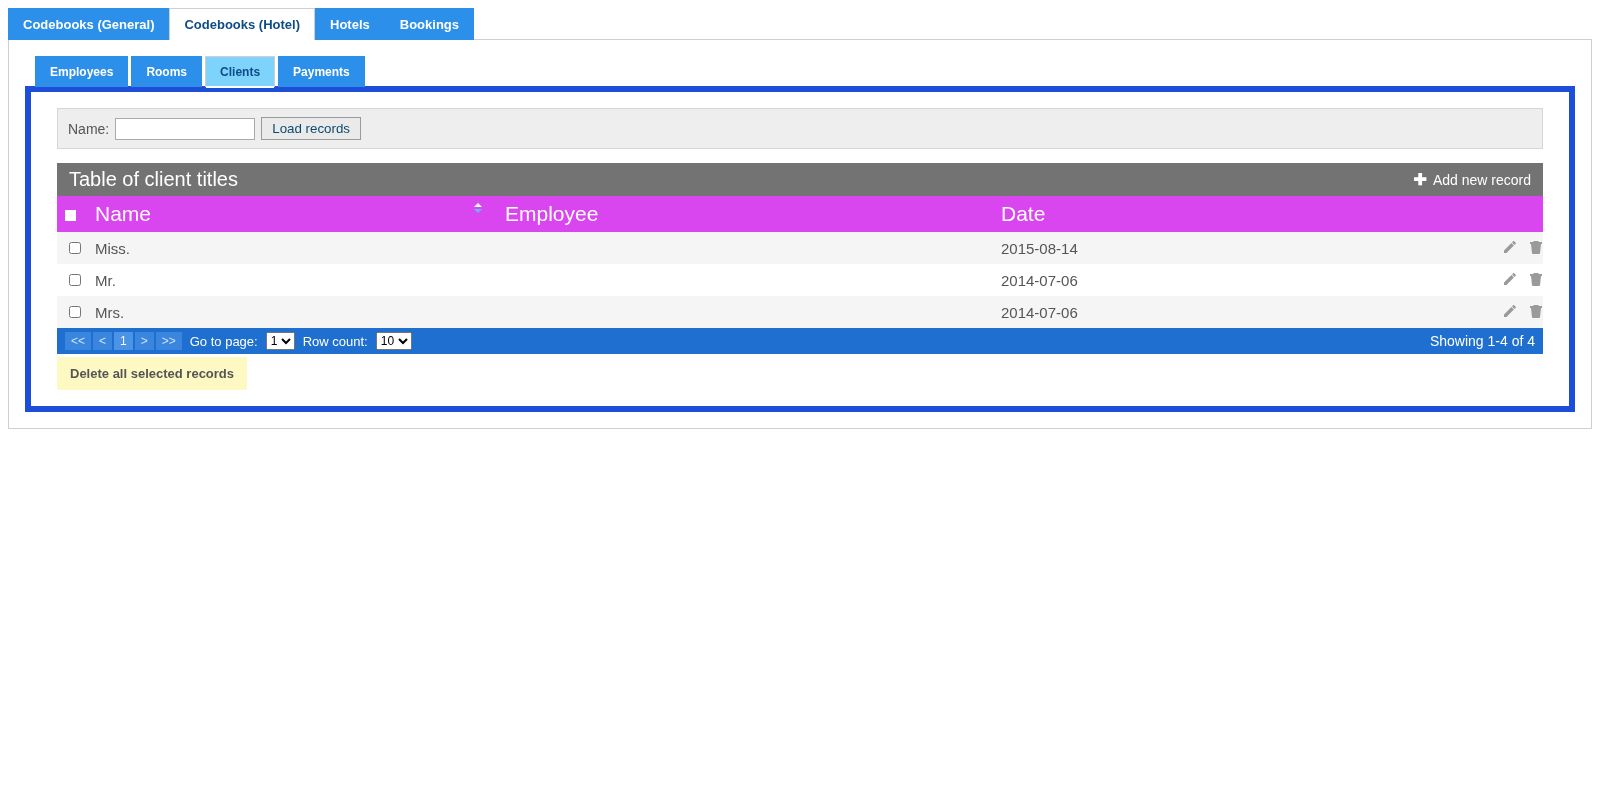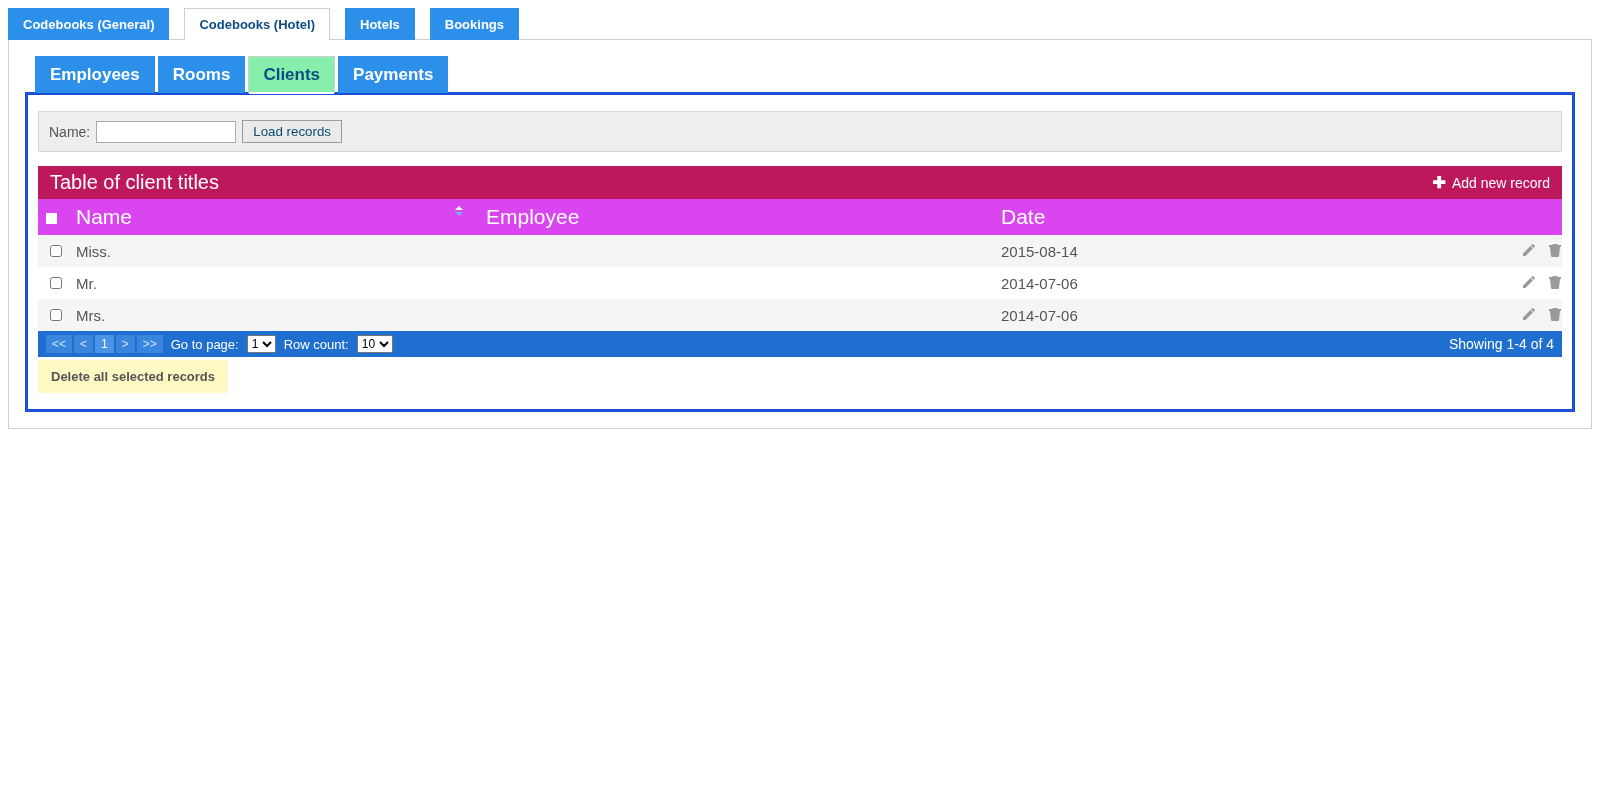--- a/index.html
+++ b/index.html
@@ -6,21 +6,21 @@
   body {
     margin: 0;
     padding: 8px;
     font-family: "Segoe UI", Tahoma, Arial, sans-serif;
     font-size: 14px;
     background: #fff;
     color: #333;
   }
   .main-tabs {
     display: flex;
-    gap: 15px;
+    gap: 0;
   }
   .main-tab {
     background: #2c8fea;
     color: #fff;
     font-weight: 700;
     padding: 8px 14px;
     border: 1px solid #2c8fea;
     border-bottom: none;
     font-size: 13px;
     cursor: pointer;
@@ -50,40 +50,40 @@
     gap: 3px;
     margin-left: 10px;
   }
   .sub-tab {
     background: #2c8fea;
     color: #fff;
     font-weight: 700;
     padding: 8px 14px;
     border: 1px solid #2c8fea;
     border-bottom: none;
-    font-size: 17px;
+    font-size: 12px;
     cursor: pointer;
     position: relative;
   }
   .sub-tab.active {
-    background: #86efac;
+    background: #7dd3fc;
     color: #0e4c85;
     border-color: #cfcfcf;
     z-index: 5;
   }
   .sub-tab.active::after {
     content: "";
     position: absolute;
     left: 0; right: 0; bottom: -1px;
     height: 2px;
     background: #fff;
   }
   .inner-panel {
-    border: 3px solid #1d4ed8;
-    padding: 16px 10px;
+    border: 6px solid #1d4ed8;
+    padding: 16px 26px;
     margin-top: -1px;
   }
 
   .filter-bar {
     background: #eee;
     border: 1px solid #d6d6d6;
     padding: 8px 10px;
     display: flex;
     align-items: center;
     gap: 6px;
@@ -98,21 +98,21 @@
   .load-btn {
     background: #eaeaea;
     border: 1px solid #9a9a9a;
     padding: 3px 10px;
     color: #0c4a6e;
     cursor: pointer;
   }
 
   .table-wrap { margin-top: 14px; }
   .table-title {
-    background: #be185d;
+    background: #737373;
     color: #fff;
     font-size: 20px;
     padding: 5px 12px;
     display: flex;
     justify-content: space-between;
     align-items: center;
   }
   .add-record {
     font-size: 14px;
     cursor: pointer;

